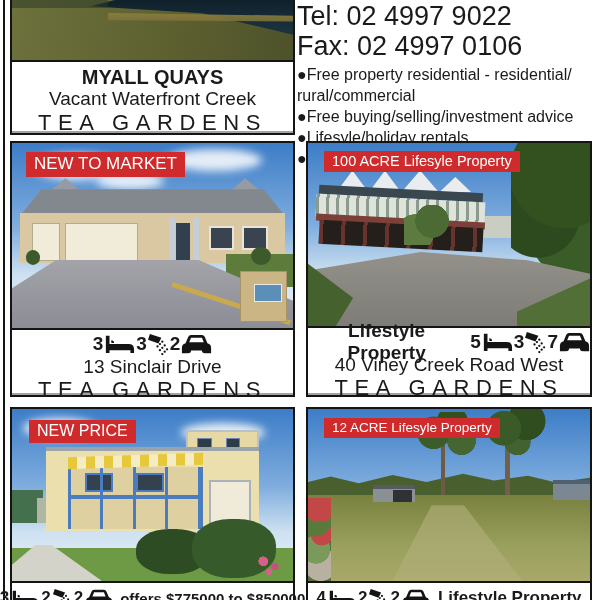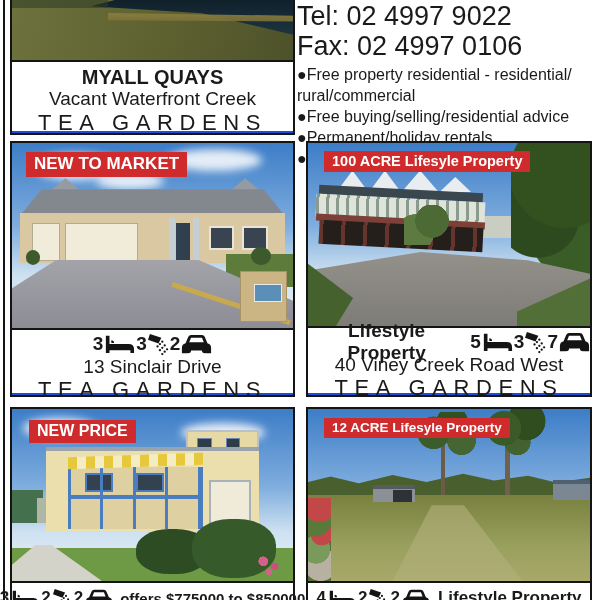--- a/index.html
+++ b/index.html
@@ -3,28 +3,28 @@
 <meta charset="utf-8">
 <style>
   * { margin:0; padding:0; box-sizing:border-box; }
   html,body { width:600px; height:600px; }
   body {
     position:relative; width:600px; height:600px; background:#fff;
     overflow:hidden; font-family:"Liberation Sans", sans-serif; color:#1a1a1a;
   }
   .vrule { position:absolute; left:3px; top:0; width:2px; height:600px; background:#141414; }
 
-  .tile { position:absolute; background:#1d4ed8; border:2px solid #141414; }
+  .tile { position:absolute; background:#a3a3a3; border:2px solid #141414; }
   .photo { position:relative; overflow:hidden; width:100%; }
   .photo > div { position:absolute; }
   .caption { position:relative; border-top:2px solid #141414; text-align:center; background:#fff; }
 
   .banner {
     position:absolute; z-index:5; background:#cf2b2c; color:#fff;
-    font-weight:bold; padding:2px 8px 3px; white-space:nowrap;
+    font-weight:normal; padding:2px 8px 3px; white-space:nowrap;
   }
 
   
   #t1 { left:10px; top:0; width:285px; height:135px; border-top:none; }
   #t1 .photo { height:60px; }
   #t1 .caption { height:71px; padding-top:4px; }
   .t1-title { font-size:20px; font-weight:bold; letter-spacing:0; line-height:22px; }
   .t1-sub   { font-size:19px; line-height:22px; }
   .suburb   { font-size:22px; letter-spacing:0.30em; line-height:25px; white-space:nowrap; }
 
@@ -183,22 +183,22 @@
     <div class="t1-sub">Vacant Waterfront Creek</div>
     <div class="suburb">TEA GARDENS</div>
   </div>
 </div>
 
 <div id="contact">
   <div class="tel">Tel: 02 4997 9022</div>
   <div class="tel">Fax: 02 4997 0106</div>
   <div class="bullets">
     <div>●Free property residential - residential/ rural/commercial</div>
-    <div>●Free buying/selling/residential advice</div>
-    <div>●Permanent/holiday rentals</div>
+    <div>●Free buying/selling/investment advice</div>
+    <div>●Lifesyle/holiday rentals</div>
     <div>●Up to date market reports available</div>
   </div>
 </div>
 
 <div class="tile" id="t2">
   <div class="photo">
     <div class="sky"></div>
     <div class="cloud" style="left:8%;top:6%;width:30%;height:14%;"></div>
     <div class="cloud" style="left:55%;top:3%;width:34%;height:12%;"></div>
     <div class="cloud" style="left:30%;top:16%;width:24%;height:9%;"></div>

